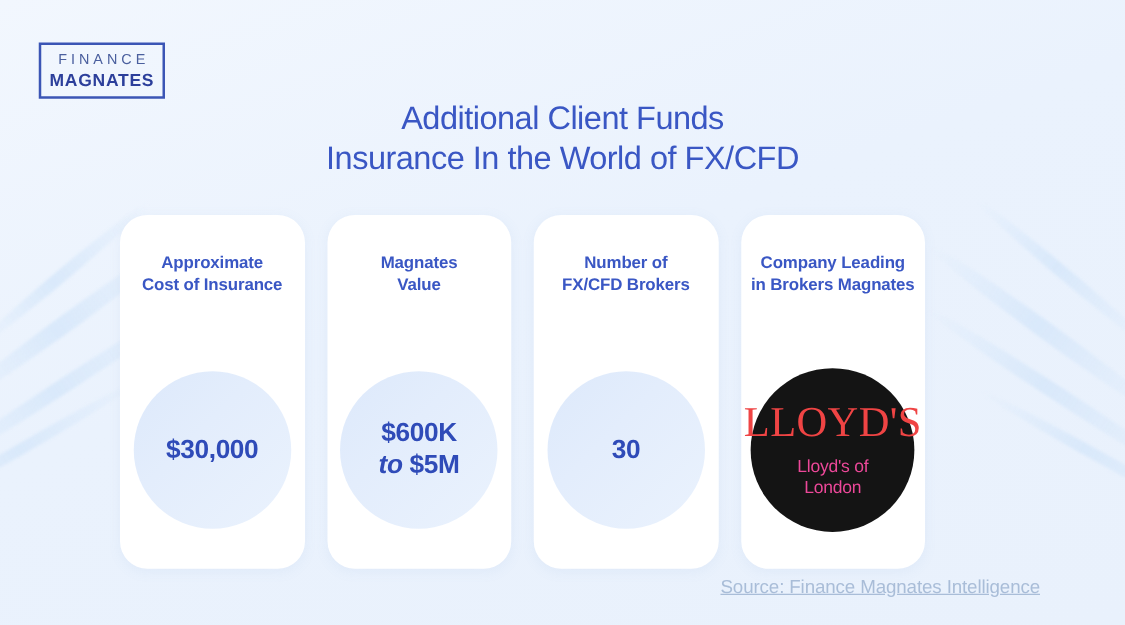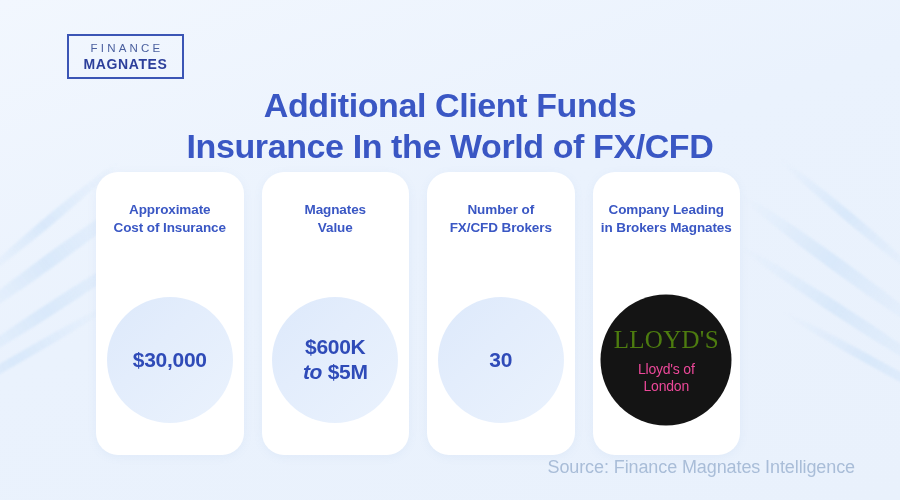--- a/index.html
+++ b/index.html
@@ -42,30 +42,29 @@
   .streak-r1 { right: -60px; top: 260px; width: 240px; height: 14px; transform: rotate(36deg); }
   .streak-r2 { right: -75px; top: 310px; width: 255px; height: 12px; transform: rotate(33deg); }
   .streak-r3 { right: -45px; top: 215px; width: 185px; height: 10px; transform: rotate(40deg); }
   .streak-r4 { right: -85px; top: 360px; width: 215px; height: 9px;  transform: rotate(29deg); }
 
   
   #logo-box {
     position: absolute;
     left: 31px;
     top: 34px;
-    width: 117px;
+    width: 101px;
     height: 45px;
     box-sizing: border-box;
     border: 2px solid #3b55b5;
     background: transparent;
     display: flex;
     flex-direction: column;
     align-items: center;
     justify-content: center;
-    margin-left: 36px;
   }
   #logo-line1 {
     font-size: 11.5px;
     letter-spacing: 3.2px;
     color: #4a5f9e;
     font-weight: 400;
     line-height: 1.25;
     padding-left: 3px;
   }
   #logo-line2 {
@@ -77,22 +76,22 @@
   }
 
   
   #title {
     position: absolute;
     left: 0;
     right: 0;
     top: 62px;
     text-align: center;
     color: #3a57c4;
-    font-weight: 700;
-    font-size: 34px;
+    font-weight: 400;
+    font-size: 26px;
     line-height: 1.2;
     letter-spacing: -0.4px;
   }
   #title .title-line { display: block; }
 
   
   #cards {
     position: absolute;
     left: 48px;
     top: 172px;
@@ -153,45 +152,46 @@
   }
 
   
   .bubble-dark {
     width: 131px;
     height: 131px;
     background: #141414;
   }
   .lloyds-word {
     font-family: "Liberation Serif", serif;
-    color: #4d7c0f;
-    font-size: 25px;
+    color: #ef4444;
+    font-size: 34px;
     font-weight: 400;
     letter-spacing: 0.3px;
     line-height: 1;
     margin-bottom: 9px;
   }
   .lloyds-sub {
     color: #ec4899;
     font-size: 14px;
     font-weight: 400;
     line-height: 1.18;
     letter-spacing: -0.2px;
   }
   .lloyds-sub .sline { display: block; }
 
   
   #source {
     position: absolute;
-    right: 45px;
+    right: 68px;
     bottom: 22px;
     color: #a9bdd8;
-    font-size: 18px;
+    font-size: 15px;
     font-weight: 400;
     letter-spacing: -0.1px;
+    text-decoration: underline;
   }
 </style>
 </head>
 <body>
 
 <div id="infographic">
 
   <div class="bg-decor">
     <div class="streak streak-l1"></div>
     <div class="streak streak-l2"></div>

